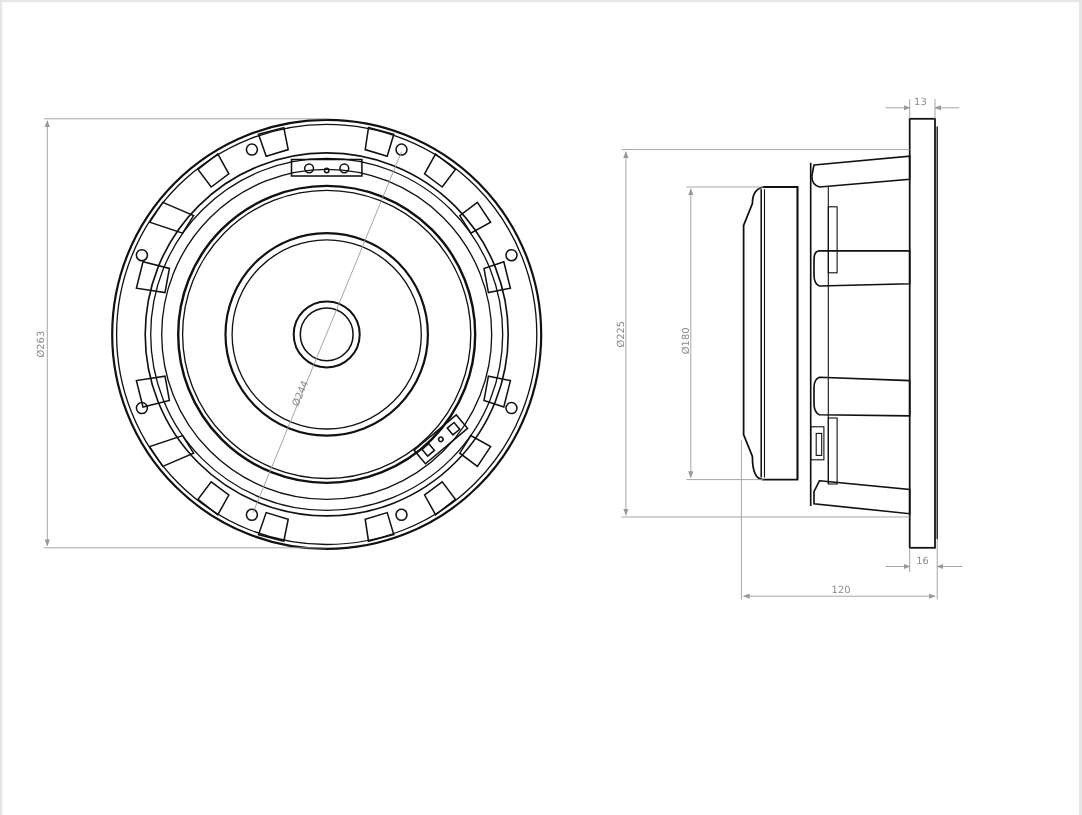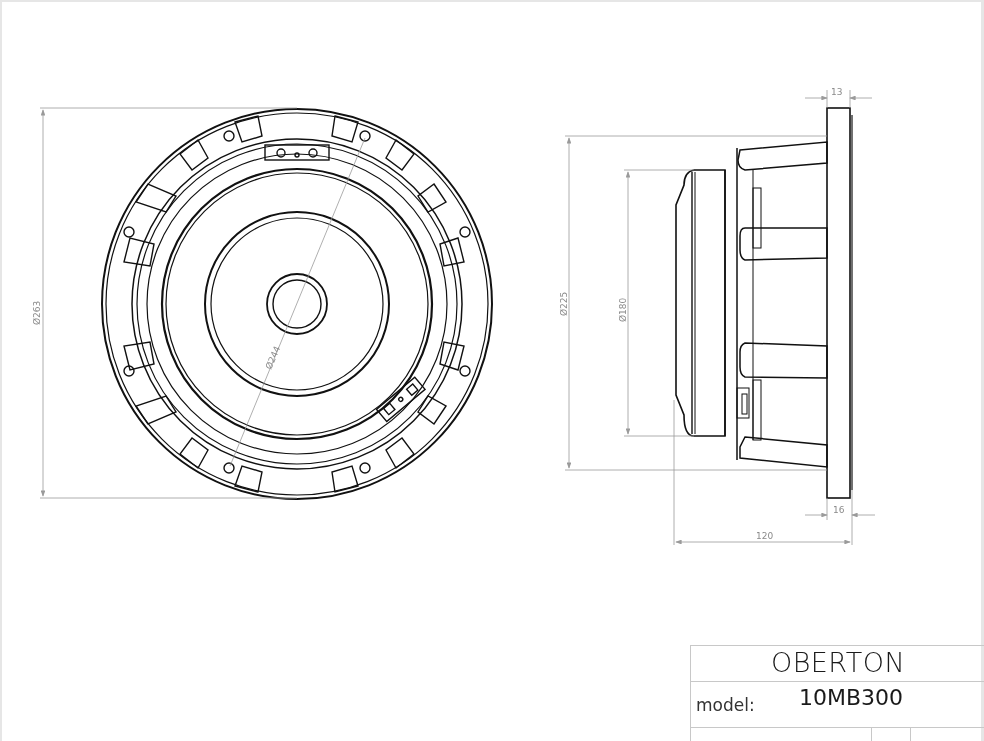--- a/index.html
+++ b/index.html
@@ -160,26 +160,13 @@
       <line x1="674" y1="400" x2="674" y2="545"></line>
       <line x1="676" y1="542" x2="850" y2="542" marker-start="url(#arrS)" marker-end="url(#arr)"></line>
     </g>
     <text class="dimtext" x="0" y="0" transform="translate(567 316) rotate(-90)">Ø225</text>
     <text class="dimtext" x="0" y="0" transform="translate(626 322) rotate(-90)">Ø180</text>
     <text class="dimtext" x="831" y="95">13</text>
     <text class="dimtext" x="833" y="513">16</text>
     <text class="dimtext" x="756" y="539">120</text>
   </svg>
 
-  <div class="title-block">
-    <div class="tb-row1">
-      <div class="brand">OBERTON</div>
-    </div>
-    <div class="tb-row2">
-      <div class="model-label">model:</div>
-      <div class="model-value">10MB300</div>
-    </div>
-    <div class="tb-row3">
-      <div class="tb-cell-div1"></div>
-      <div class="tb-cell-div2"></div>
-    </div>
-  </div>
 </div>
 
 </body></html>

